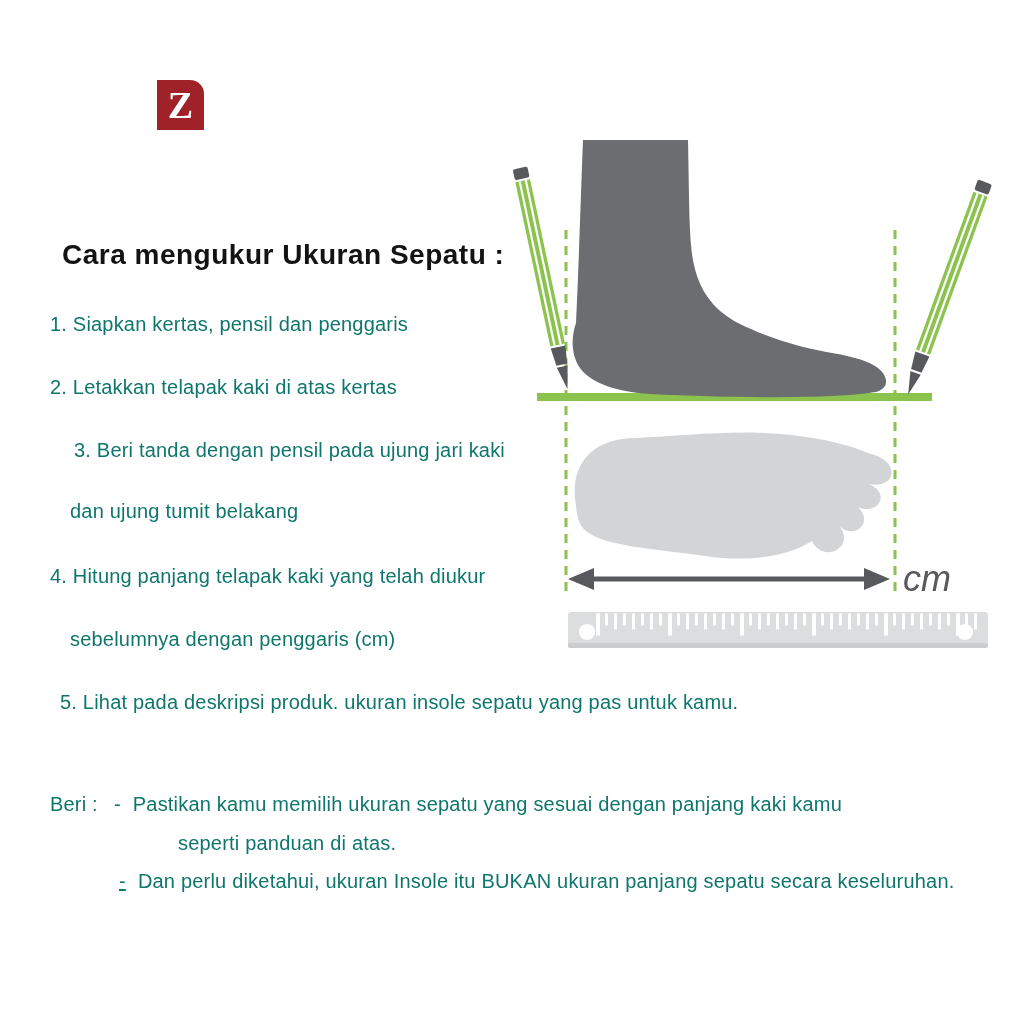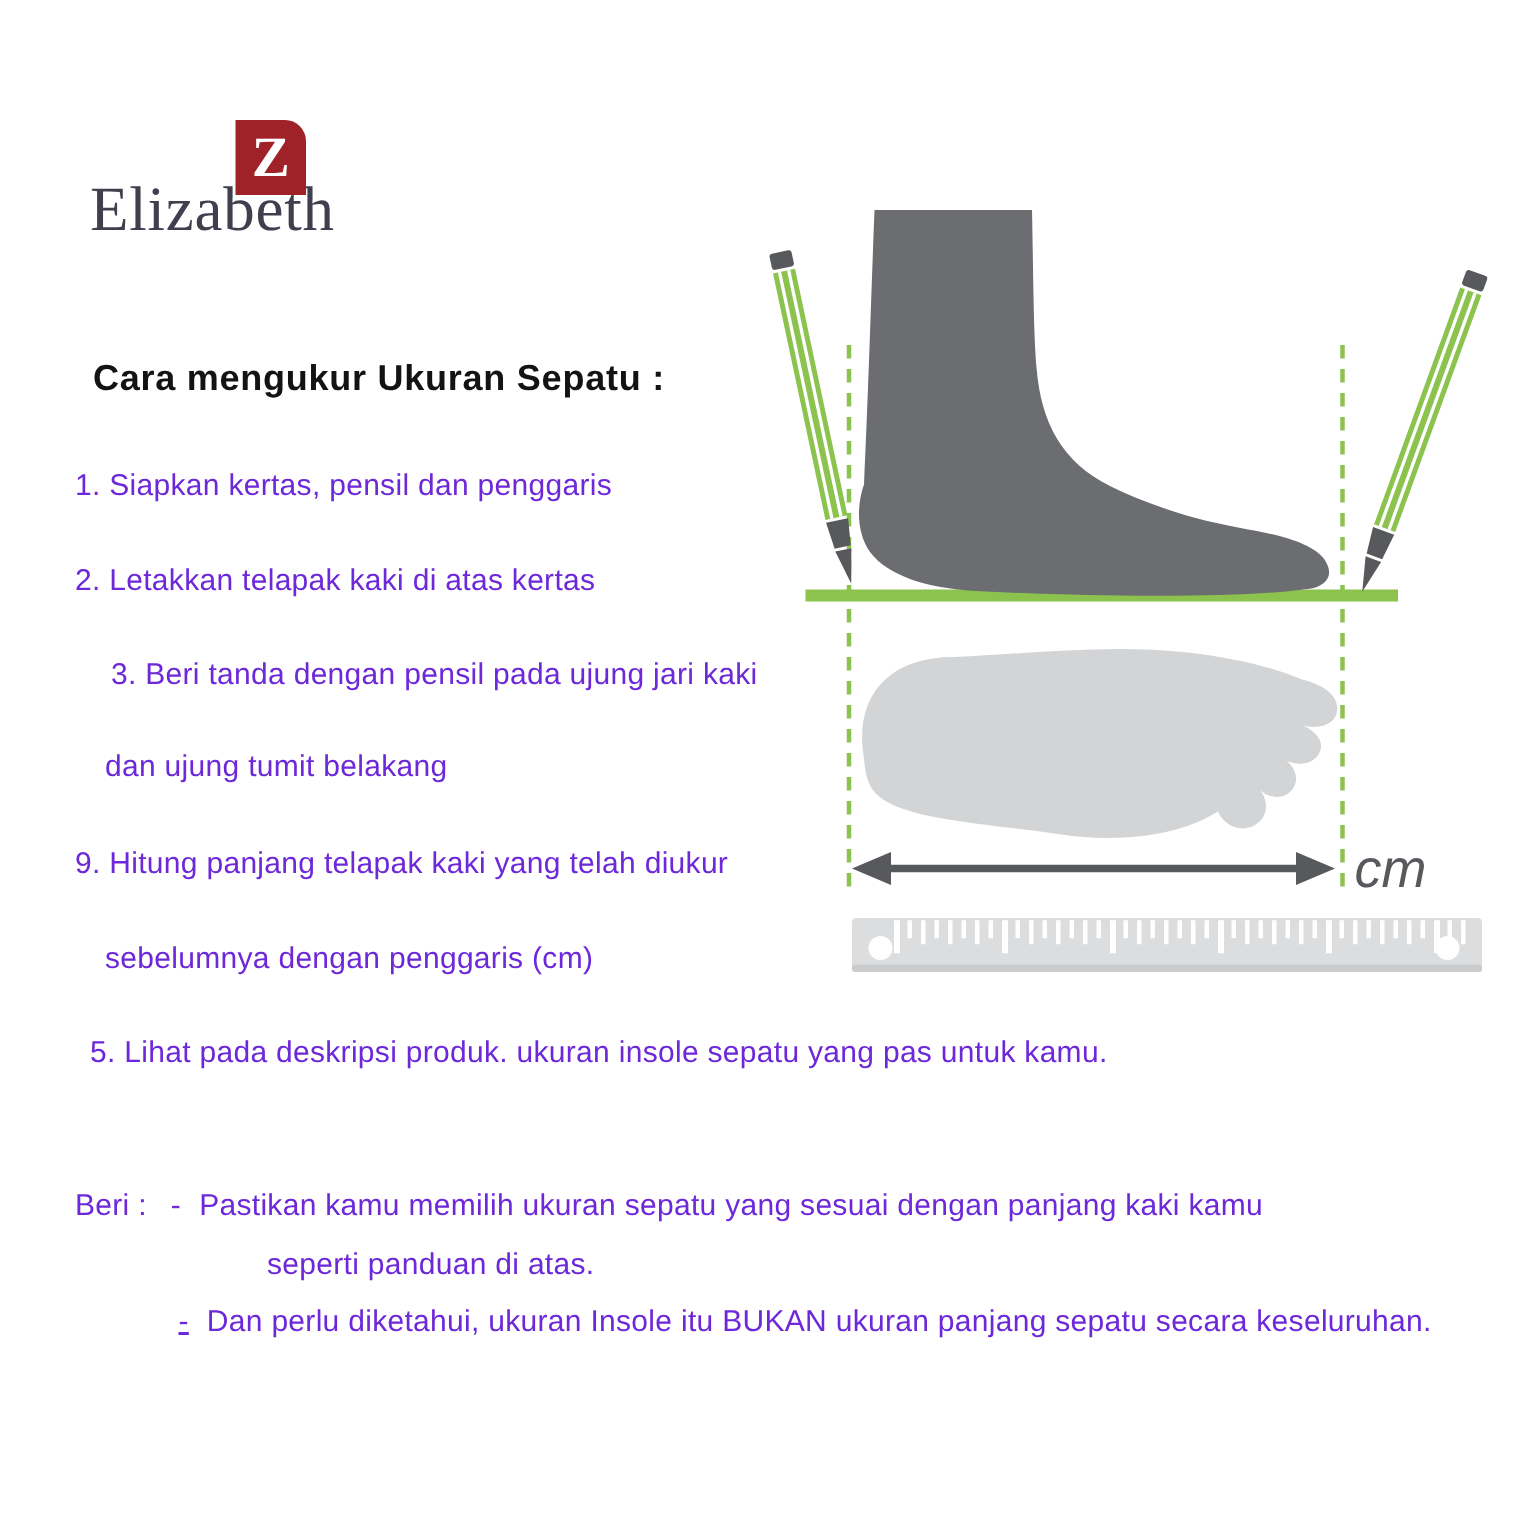--- a/index.html
+++ b/index.html
@@ -19,47 +19,46 @@
     background:#9e2227;border-radius:0 14px 0 0;z-index:2;
     display:flex;align-items:center;justify-content:center;
   }
   .logo-mark span{
     font-family:"Liberation Serif",serif;font-weight:bold;
     font-size:38px;line-height:50px;color:#ffffff;
   }
   
   .title{
     position:absolute;left:62px;top:239px;
-    font-size:24px;font-weight:bold;color:#131313;letter-spacing:0.5px;
+    font-size:28px;font-weight:bold;color:#131313;letter-spacing:0.5px;
   }
   .step,.note-line{
-    position:absolute;font-size:20px;line-height:26px;color:#6d28d9;letter-spacing:0.2px;
+    position:absolute;font-size:20px;line-height:26px;color:#0f766e;letter-spacing:0.2px;
   }
   .note-dash{display:inline-block;margin-left:16px;}
   .note-text{display:inline-block;margin-left:12px;text-align:right;}
   
   .diagram{position:absolute;left:500px;top:130px;width:520px;height:530px;}
 </style>
 </head>
 <body>
 
 <div class="logo">
-  <div class="logo-text">Elizabeth</div>
   <div class="logo-mark">
     <span>Z</span>
   </div>
 </div>
 
 <div class="title">Cara mengukur Ukuran Sepatu :</div>
 
 <div class="step" style="left:50px;top:311px;">1. Siapkan kertas, pensil dan penggaris</div>
 <div class="step" style="left:50px;top:374px;">2. Letakkan telapak kaki di atas kertas</div>
 <div class="step" style="left:50px;top:437px;margin-left:24px;">3. Beri tanda dengan pensil pada ujung jari kaki</div>
 <div class="step" style="left:70px;top:498px;">dan ujung tumit belakang</div>
-<div class="step" style="left:50px;top:563px;">9. Hitung panjang telapak kaki yang telah diukur</div>
+<div class="step" style="left:50px;top:563px;">4. Hitung panjang telapak kaki yang telah diukur</div>
 <div class="step" style="left:70px;top:626px;">sebelumnya dengan penggaris (cm)</div>
 <div class="step" style="left:60px;top:689px;">5. Lihat pada deskripsi produk. ukuran insole sepatu yang pas untuk kamu.</div>
 
 <div class="note-line" style="left:50px;top:791px;">
   <span>Beri :</span><span class="note-dash">-</span><span class="note-text">Pastikan kamu memilih ukuran sepatu yang sesuai dengan panjang kaki kamu</span>
 </div>
 <div class="note-line" style="left:133px;top:830px;margin-left:45px;">seperti panduan di atas.</div>
 <div class="note-line" style="left:119px;top:868px;text-decoration:underline;">
   <span>-</span><span class="note-text">Dan perlu diketahui, ukuran Insole itu BUKAN ukuran panjang sepatu secara keseluruhan.</span>
 </div>

